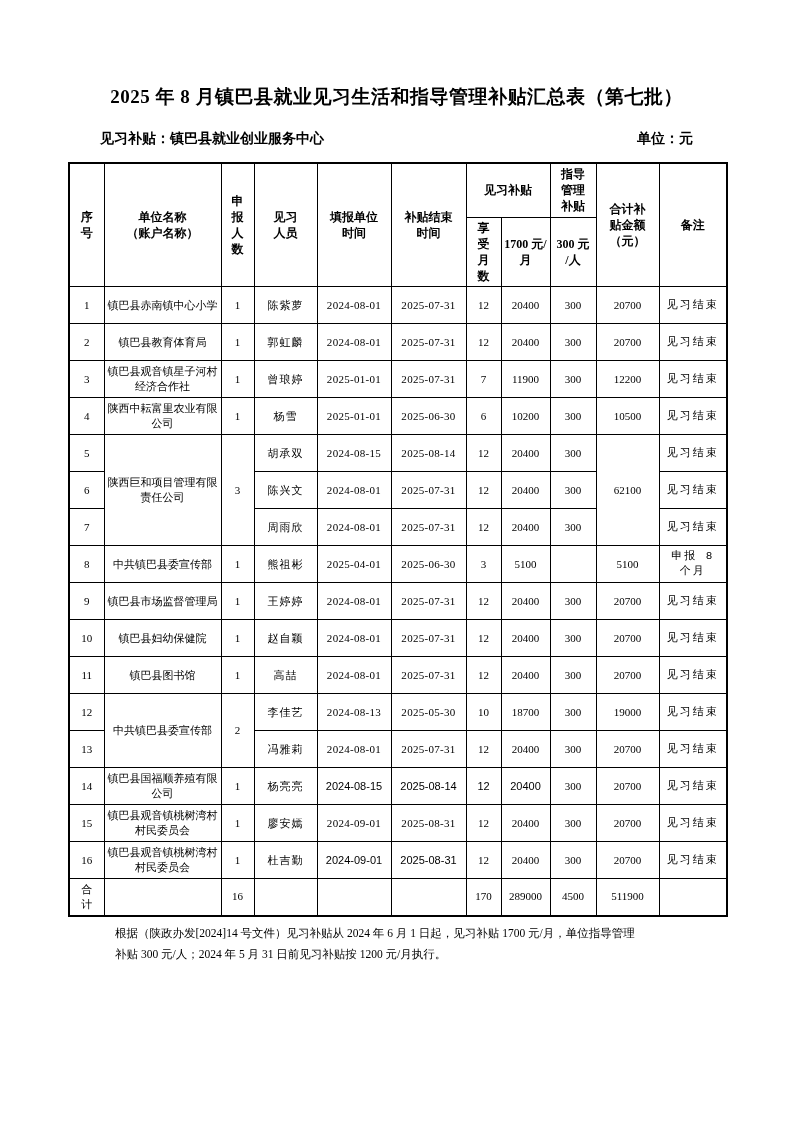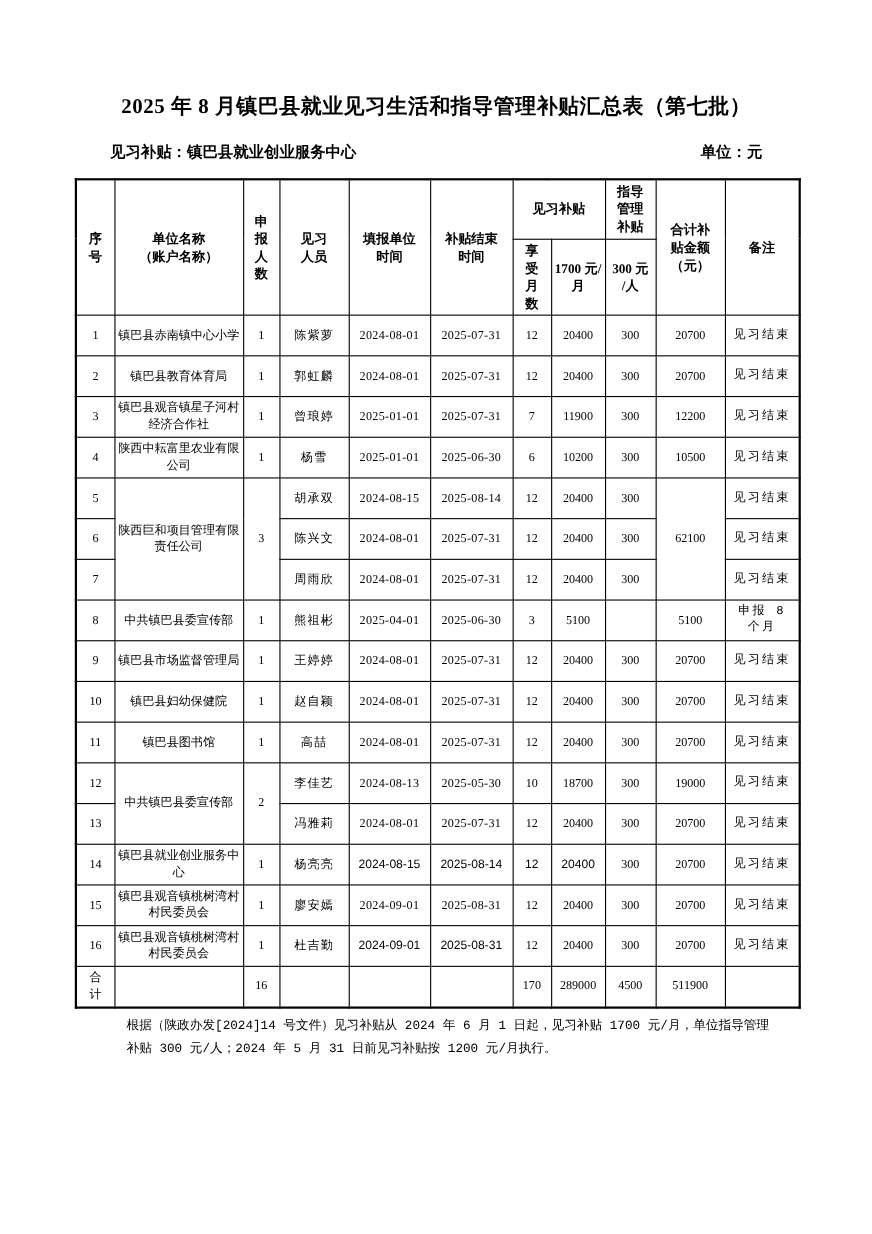--- a/index.html
+++ b/index.html
@@ -38,21 +38,21 @@
   td.sm  { font-size:9.5px; }
   td.amt { font-size:10px; }
   td.lg  { font-size:12px; }
   td.rmk { font-size:9px; letter-spacing:2px;font-family:Liberation Mono, monospace; }
   td.b, td.dtb {
     font-family:"Liberation Sans", sans-serif; font-weight:bold; font-size:10px;
   }
   td.vh { line-height:1.5; }
   .footnote {
     margin:6px 0 0 115px; width:585px;
-    font-size:11.5px; line-height:1.8; text-align:left;font-family:Liberation Mono, monospace;
+    font-size:11.5px; line-height:1.8; text-align:left;
   }
 </style>
 </head>
 <body>
 
 <div class="page">
   <div class="title">2025 年 8 月镇巴县就业见习生活和指导管理补贴汇总表（第七批）</div>
 
   <div class="meta">
     <span>见习补贴：镇巴县就业创业服务中心</span>
@@ -266,21 +266,21 @@
           <td class="dt">2024-08-01</td>
           <td class="dt">2025-07-31</td>
           <td>12</td>
           <td class="amt">20400</td>
           <td>300</td>
           <td class="lg">20700</td>
           <td class="rmk">见习结束</td>
         </tr>
         <tr class="body-row">
           <td>14</td>
-          <td class="u">镇巴县就业创业服务中心</td>
+          <td class="u">镇巴县国福顺养殖有限公司</td>
           <td>1</td>
           <td class="nm">杨亮亮</td>
           <td class="dtb">2024-08-15</td>
           <td class="dtb">2025-08-14</td>
           <td class="b">12</td>
           <td class="b">20400</td>
           <td>300</td>
           <td class="amt">20700</td>
           <td class="rmk">见习结束</td>
         </tr>

